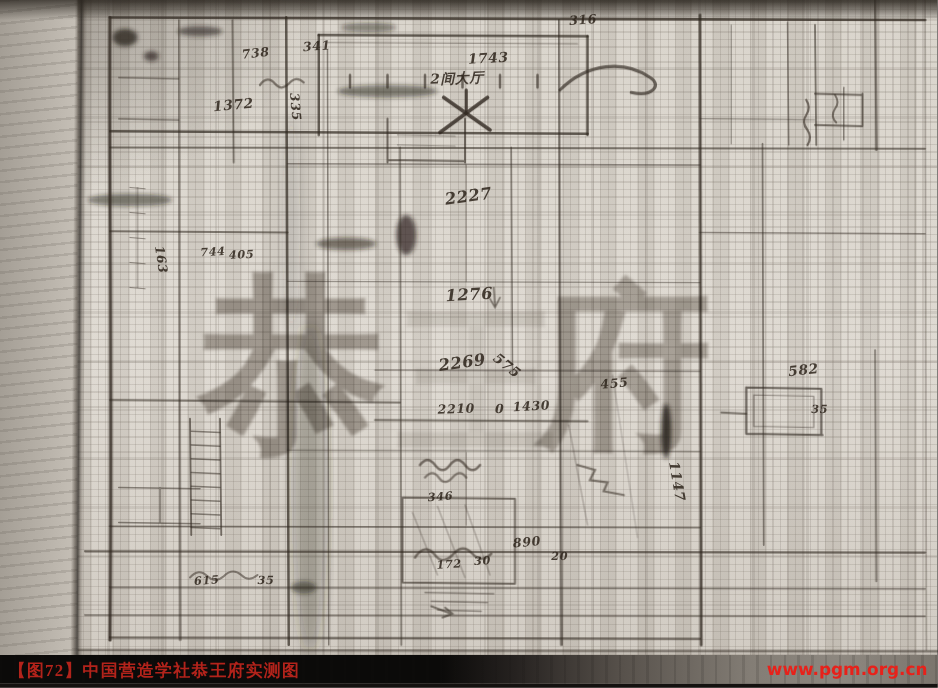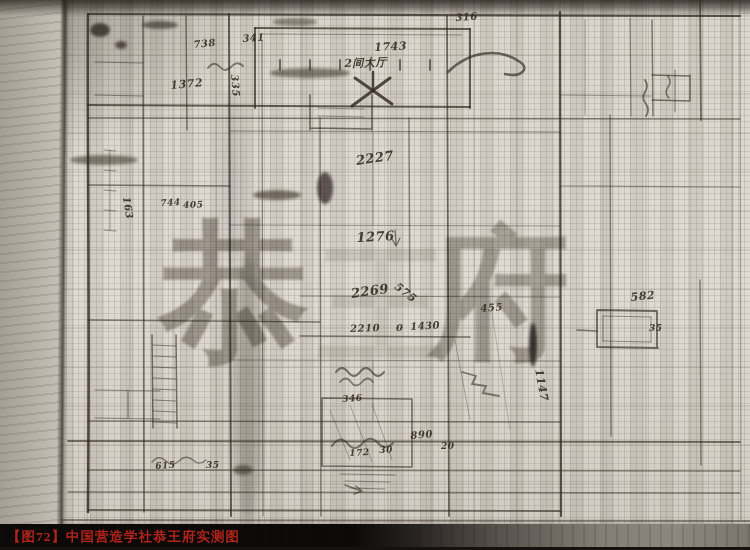--- a/index.html
+++ b/index.html
@@ -212,15 +212,16 @@
       </div>
 
     <div class="cornershade"></div>
     <div class="leftmargin"></div>
     <div class="foldline"></div>
     <div class="topshade"></div>
   </div>
 
   <div class="caption-bar">
     <span class="figcap" style="color: rgb(178, 35, 27);">【图72】中国营造学社恭王府实测图</span>
+    <span class="url" style="color: rgb(232, 33, 26);">www.pgm.org.cn</span>
   </div>
 
 </div>
 
 </body></html>

